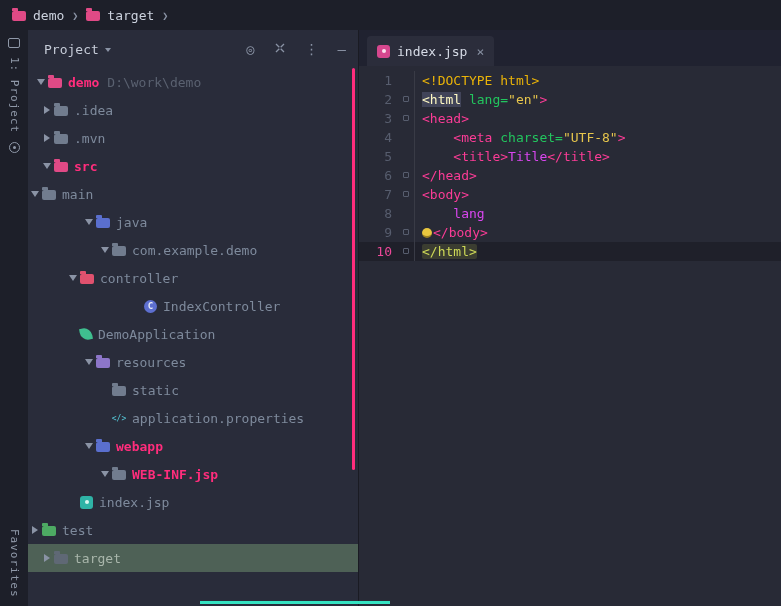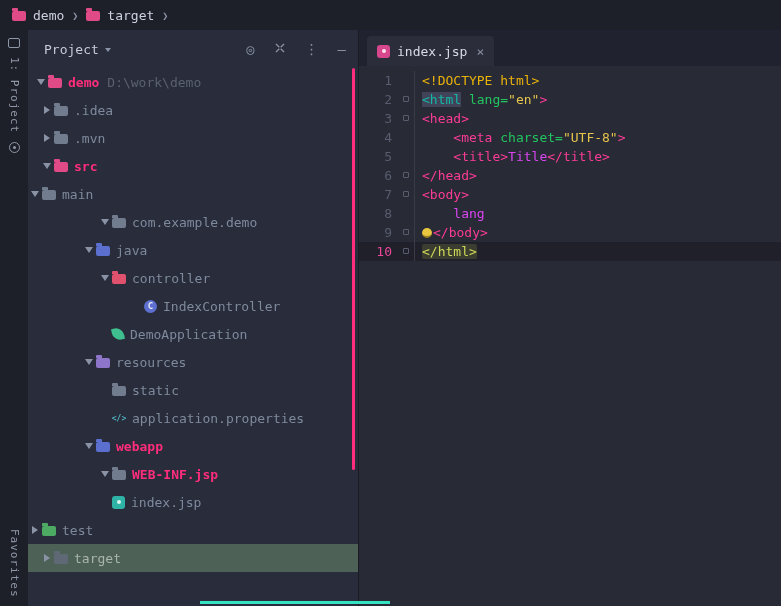--- a/index.html
+++ b/index.html
@@ -43,21 +43,21 @@
   .chev.tiny{border-width:4px 3px 0 3px;margin-top:2px}
 
   .tree{position:absolute;top:38px;left:0;right:0}
   .row{height:28px;display:flex;align-items:center;font-size:13px;color:#7e8a9c}
   .cell{width:14px;display:flex;justify-content:center;flex:none}
   .lbl{margin-left:6px;white-space:nowrap}
   .pink{color:#ff2d7c;font-weight:bold}
   .hint{margin-left:8px;color:#5a6170;white-space:nowrap}
   .row.selected{background:#4e6156;color:#a9b6ab}
   .d0{padding-left:6px}.d1{padding-left:12px}.d2{}.d3{padding-left:54px}
-  .d4{padding-left:70px}.d5{padding-left:70px}.d6{padding-left:102px}
+  .d4{padding-left:70px}.d5{padding-left:38px}.d6{padding-left:102px}
 
   .icon-class{width:13px;height:13px;border-radius:50%;background:#5d6fd0;color:#e6eaf6;
               font-size:9px;font-weight:bold;display:flex;align-items:center;justify-content:center;flex:none}
   .icon-class::before{content:"C"}
   .icon-spring{width:12px;height:12px;background:#3fbf8f;border-radius:0 70% 0 70%;
                transform:rotate(-10deg);flex:none}
   .icon-props{width:14px;height:13px;border-radius:2px;color:#56c8d8;font-size:8px;
               display:flex;align-items:center;justify-content:center;flex:none}
   .icon-props::before{content:"</>"}
   .icon-jsp{width:13px;height:13px;background:#2fb3a6;border-radius:3px;flex:none;
@@ -84,21 +84,21 @@
   .txt{padding-left:7px;white-space:pre}
   .txt span{white-space:pre}
   .cur{background:#1f202a}
   .cur .gut{color:#ec4899}
 
   .s-doc{color:#eab308}
   .s-tag{color:#fb3c96}
   .s-attr{color:#22c55e}
   .s-str{color:#e6c54c}
   .s-pl{color:#d946ef}
-  .s-taghl{color:#14b8a6;background:#414459;border-radius:0}
+  .s-taghl{color:#fef9c3;background:#414459;border-radius:0}
   .s-tagcur{color:#ced957;background:rgba(206,217,87,.16);border-radius:2px}
   .bulb{display:inline-block;width:10px;height:10px;background:#e9c63f;border-radius:50%;
         margin-right:1px;vertical-align:-1px;border-bottom:2px solid #9a7f22;box-sizing:border-box}
 
   
   .pink-scroll{position:absolute;left:352px;top:68px;width:3px;height:402px;background:#ff2d7c;border-radius:2px}
   .teal-line{position:absolute;left:200px;top:601px;width:190px;height:3px;background:#35e3c2}
 </style>
 </head>
 <body>
@@ -166,33 +166,33 @@
       <span class="folder f-pink"></span>
       <span class="lbl pink">src</span>
     </div>
     <div class="row d2">
       <span class="cell">
           <span class="chev down"></span>
         </span>
       <span class="folder f-gray"></span>
       <span class="lbl">main</span>
     </div>
-    <div class="row d4">
-      <span class="cell">
-          <span class="chev down"></span>
-        </span>
-      <span class="folder f-gray"></span>
-      <span class="lbl">com.example.demo</span>
-    </div>
     <div class="row d3">
       <span class="cell">
           <span class="chev down"></span>
         </span>
       <span class="folder f-blue"></span>
       <span class="lbl">java</span>
+    </div>
+    <div class="row d4">
+      <span class="cell">
+          <span class="chev down"></span>
+        </span>
+      <span class="folder f-gray"></span>
+      <span class="lbl">com.example.demo</span>
     </div>
     <div class="row d5">
       <span class="cell">
           <span class="chev down"></span>
         </span>
       <span class="folder f-red"></span>
       <span class="lbl">controller</span>
     </div>
     <div class="row d6">
       <span class="cell"></span>

